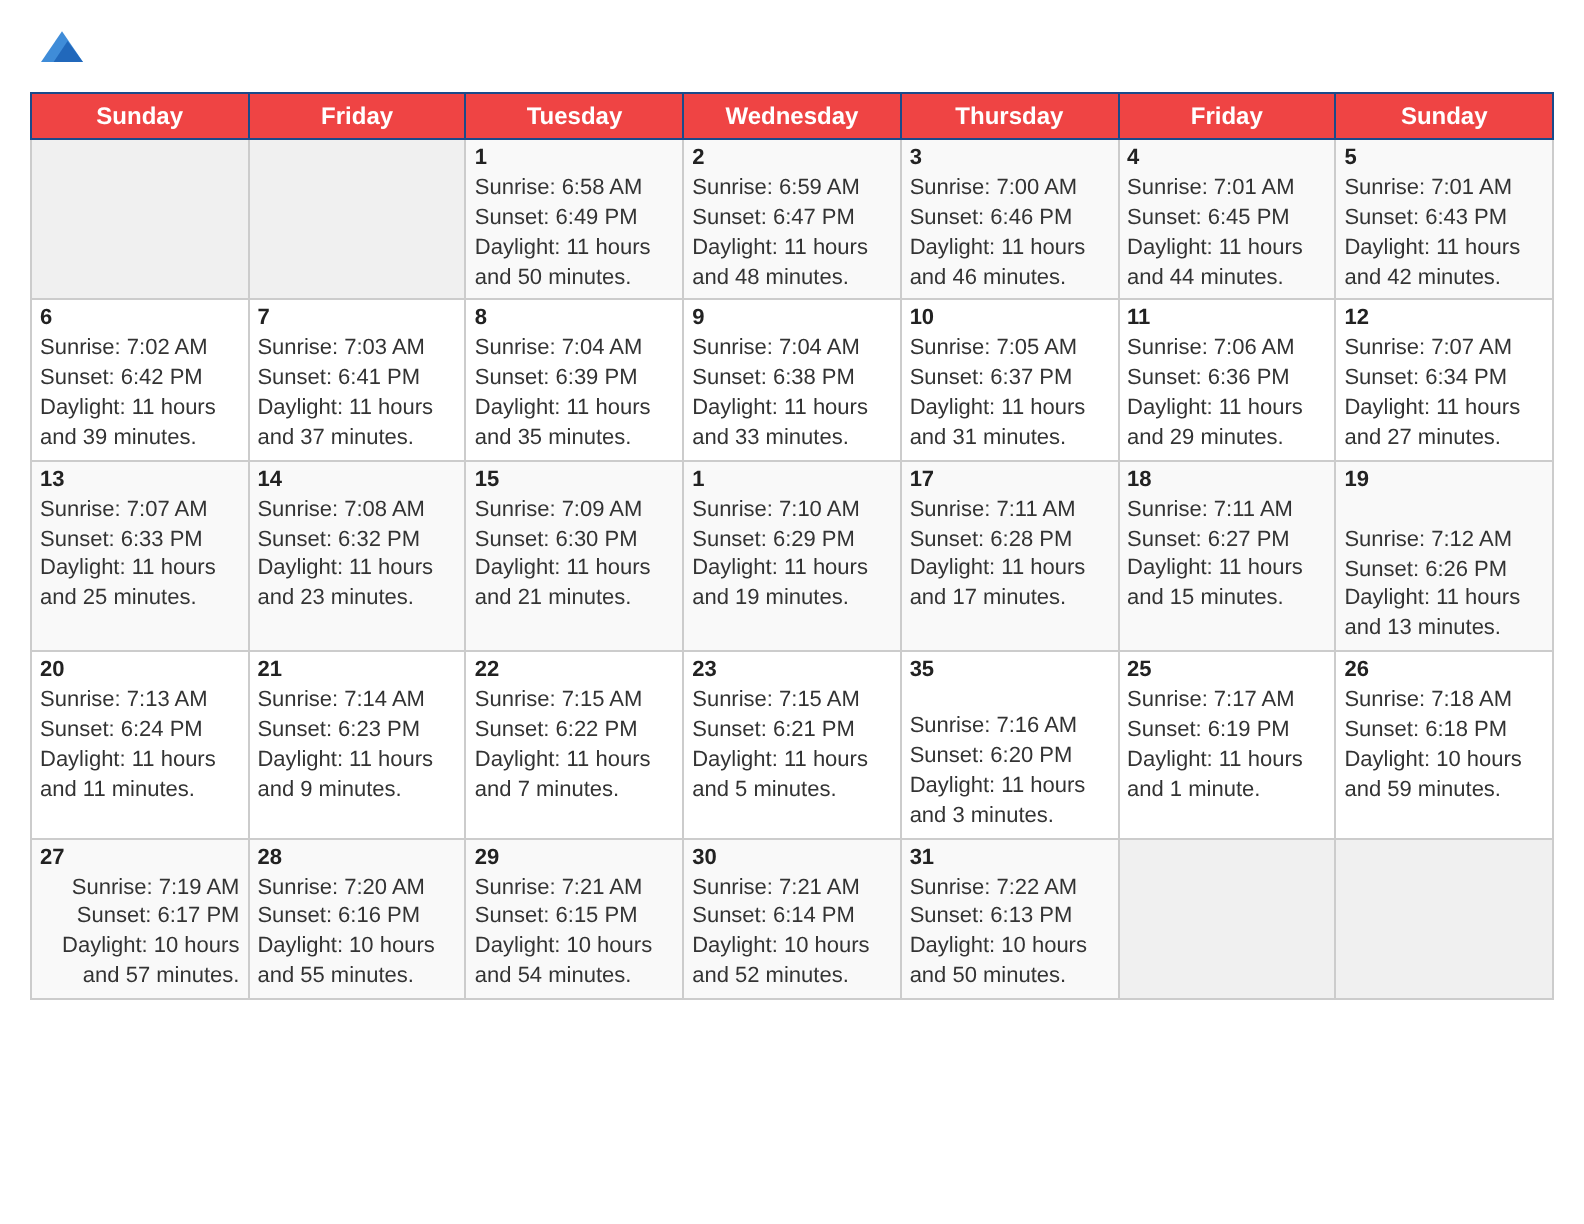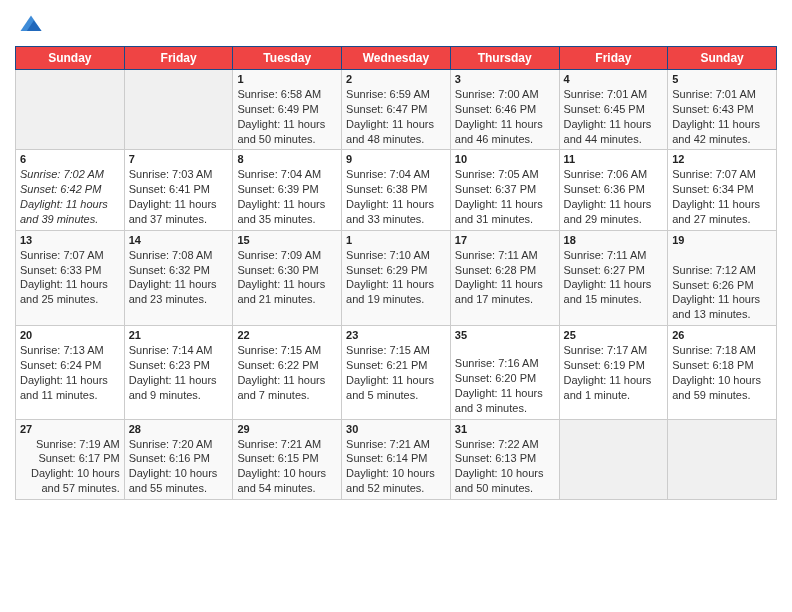--- a/index.html
+++ b/index.html
@@ -161,21 +161,21 @@
           <td>
             <span class="day-number">5</span>
             <div class="cell-text" style="white-space: pre-line;">Sunrise: 7:01 AM
 Sunset: 6:43 PM
 Daylight: 11 hours and 42 minutes.</div>
           </td>
         </tr>
         <tr>
           <td>
             <span class="day-number">6</span>
-            <div class="cell-text" style="white-space: pre-line; font-style: italic;">Sunrise: 7:02 AM
+            <div class="cell-text" style="white-space: pre-line;">Sunrise: 7:02 AM
 Sunset: 6:42 PM
 Daylight: 11 hours and 39 minutes.</div>
           </td>
           <td>
             <span class="day-number">7</span>
             <div class="cell-text" style="white-space: pre-line;">Sunrise: 7:03 AM
 Sunset: 6:41 PM
 Daylight: 11 hours and 37 minutes.</div>
           </td>
           <td>

